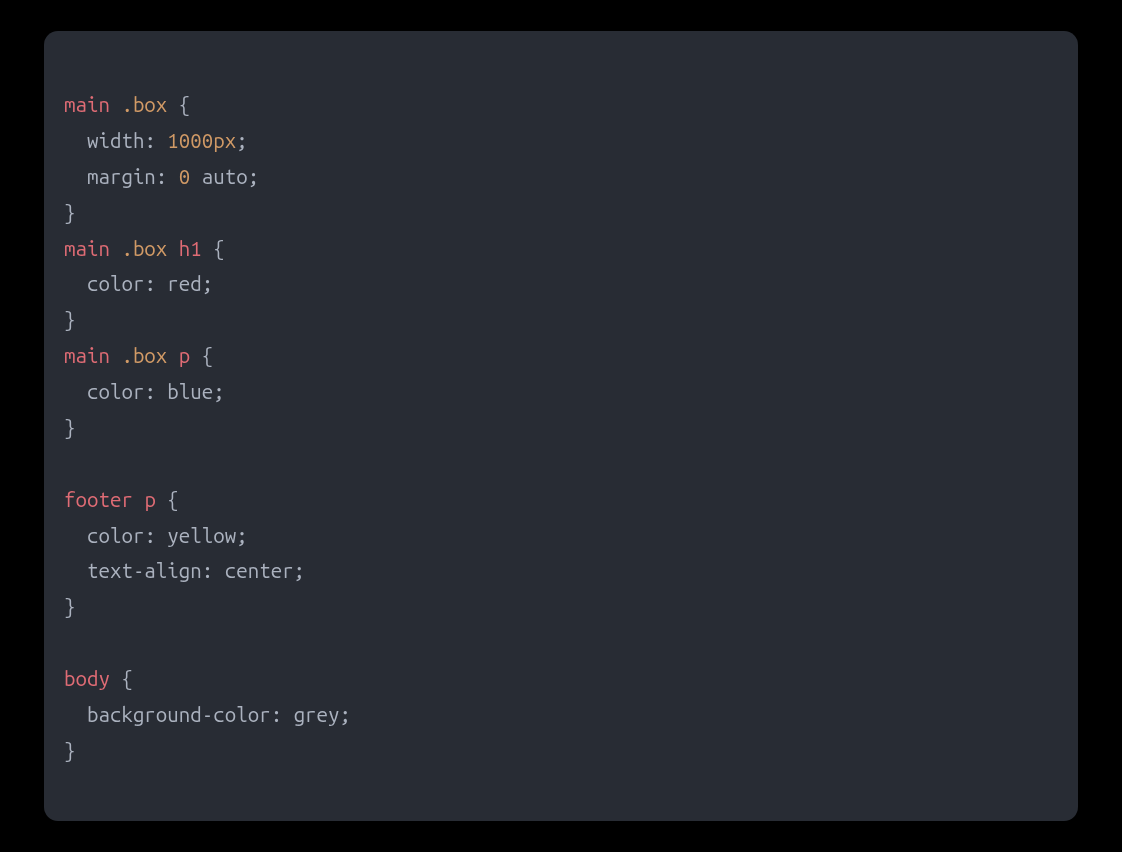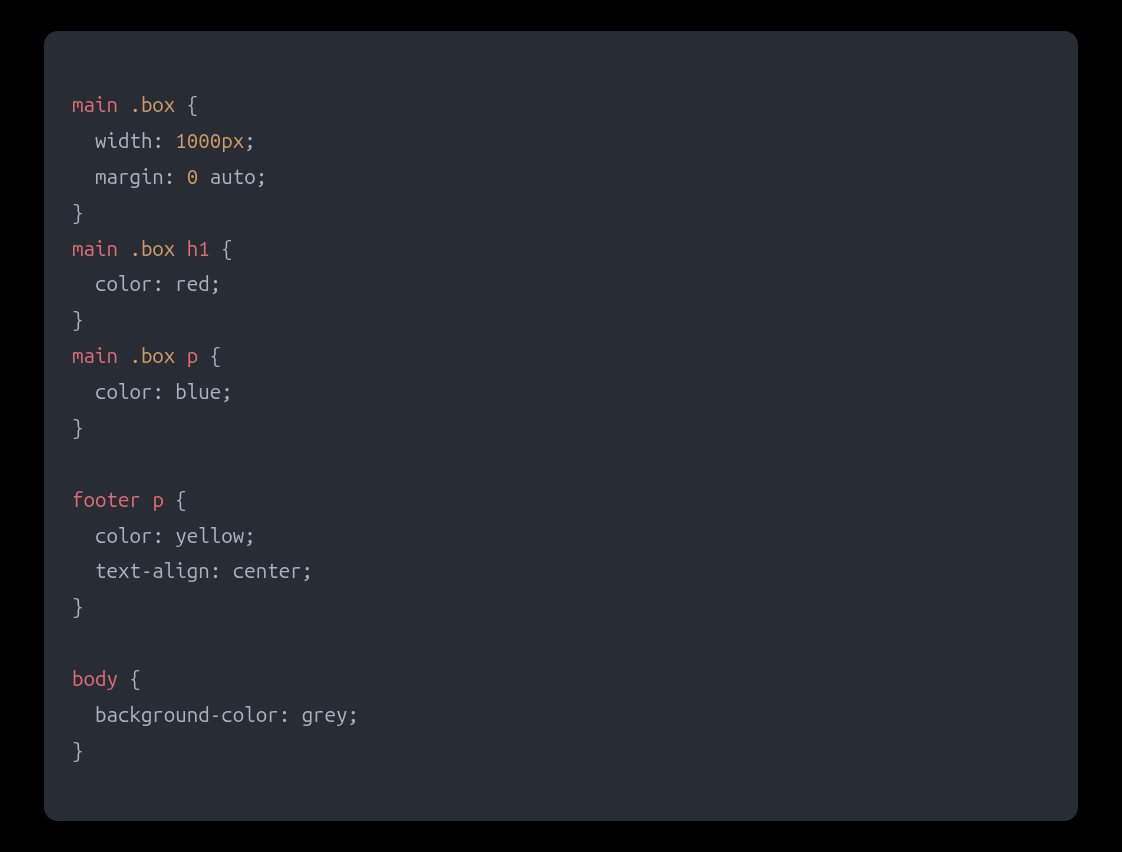--- a/index.html
+++ b/index.html
@@ -14,21 +14,21 @@
       display: flex;
       align-items: center;
       justify-content: center;
       font-family: "SF Mono", "Monaco", "Menlo", "Consolas", "Ubuntu Mono", monospace;
     }
     .code-panel {
       background: #282c34;
       width: 1034px;
       height: 790px;
       border-radius: 14px;
-      padding: 56px 36px 36px 28px;
+      padding: 56px 36px 36px 20px;
       box-shadow: 0 20px 60px rgba(0,0,0,0.65);
     }
     pre.code {
       font-family: inherit;
       font-size: 20.5px;
       line-height: 1.75;
       color: #abb2bf;
       white-space: pre;
     }
     .tok-tag     { color: #e06c75; }

